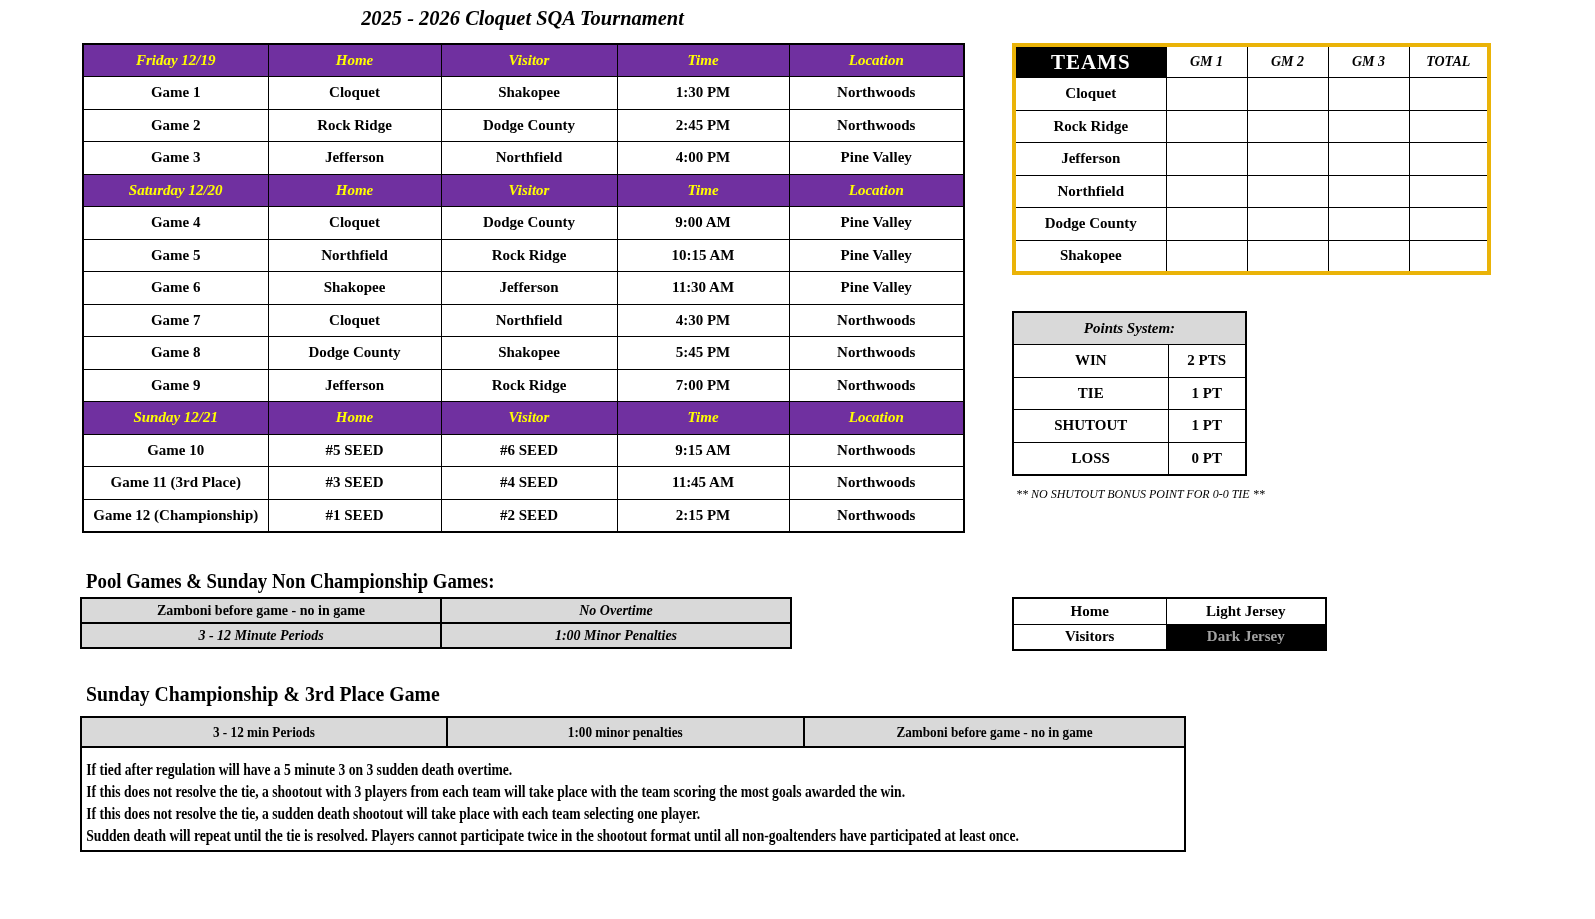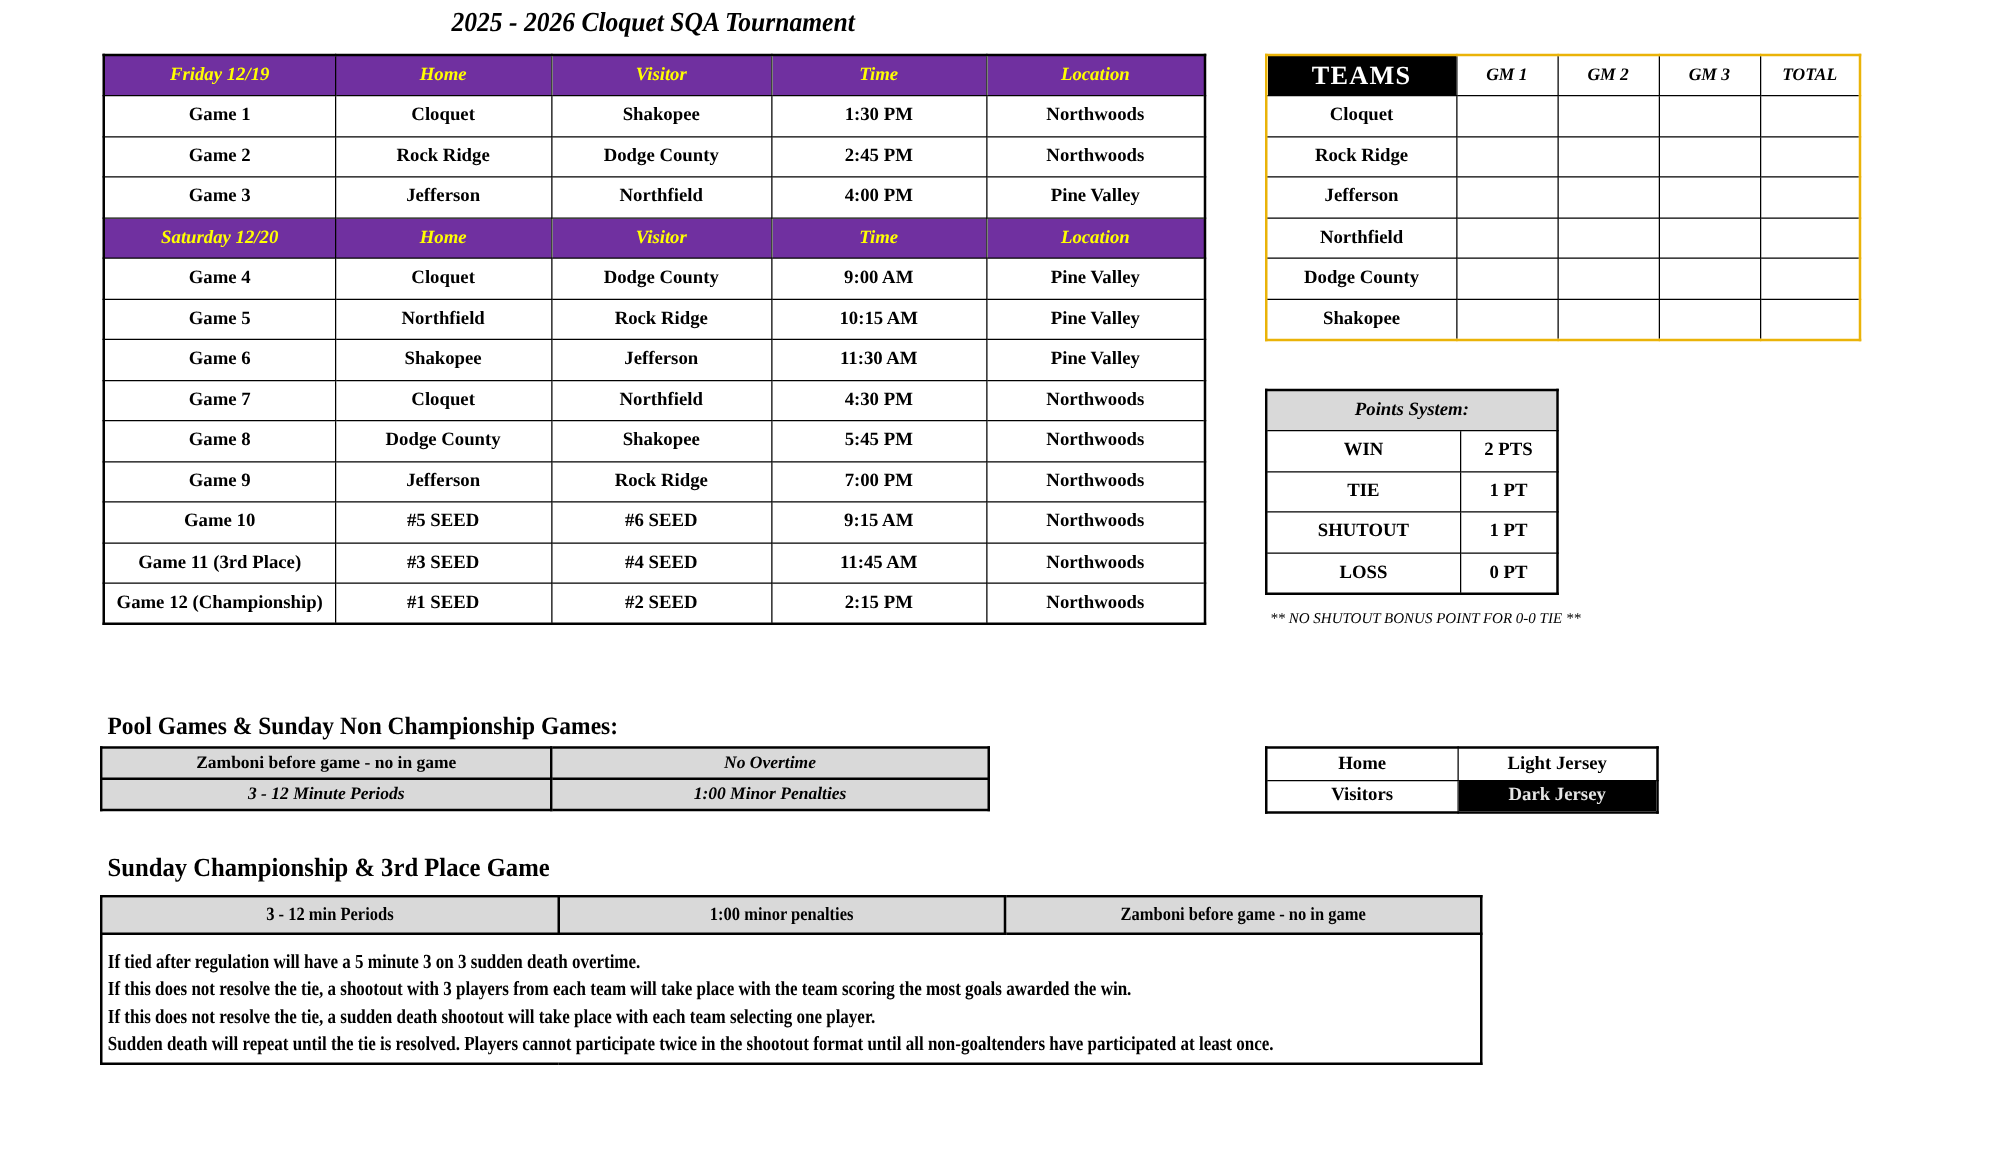--- a/index.html
+++ b/index.html
@@ -15,21 +15,21 @@
   .title { position: absolute; left: 82px; top: 5px; width: 881px; text-align: center;
            font-size: 22px; font-weight: bold; font-style: italic; }
   .title .cond { display: inline-block; transform: scaleX(0.93); }
 
   
   .sched { left: 82px; top: 43px; border: 2px solid #000; }
   .sched td { height: 32.5px; }
   .day-row td { background: var(--purple); color: var(--yellow); font-style: italic; }
 
   
-  .teams { left: 1012px; top: 43px; border: 2px solid #eab308; }
+  .teams { left: 1012px; top: 43px; border: 4px solid #eab308; }
   .teams td { height: 32.5px; }
   .teams-hdr { background: #000; color: #fff; font-size: 21px; letter-spacing: 1px; }
   .gm-hdr { font-style: italic; font-size: 14px; }
 
   
   .points { left: 1012px; top: 311px; border: 2px solid #000; }
   .points td { height: 32.5px; }
   .points .hdr { background: var(--gray); font-style: italic; }
 
   .note { position: absolute; left: 1016px; top: 487px; font-size: 12px;
@@ -42,21 +42,21 @@
   .champ-heading { left: 86px; top: 682px; font-size: 21px; }
 
   
   .pool { left: 80px; top: 597px; border: 2px solid #000; }
   .pool td { border-width: 2px; height: 25px; background: var(--gray); font-size: 14px; }
   .it { font-style: italic; }
 
   
   .jersey { left: 1012px; top: 597px; border: 2px solid #000; }
   .jersey td { height: 26px; }
-  .dark { background: #000; color: #e5e5e5; }
+  .dark { background: #000; color: #a3a3a3; }
 
   
   .champ { left: 80px; top: 716px; border: 2px solid #000; }
   .champ td.hdr { border: 2px solid #000; height: 30px; background: var(--gray); }
   .champ td.hdr .cond { display: inline-block; transform: scaleX(0.88); }
   .champ td.body { height: 104px; text-align: left; vertical-align: top; }
   .rules { font-weight: bold; font-size: 16px; line-height: 22px; padding: 11px 0 0 5px;
            white-space: nowrap; width: 117.6%; transform: scaleX(0.85); transform-origin: 0 0; }
   .rules p { margin: 0; }
 </style>
@@ -146,20 +146,27 @@
       <td>5:45 PM</td>
       <td>Northwoods</td>
     </tr>
     <tr>
       <td>Game 9</td>
       <td>Jefferson</td>
       <td>Rock Ridge</td>
       <td>7:00 PM</td>
       <td>Northwoods</td>
     </tr>
+    <tr class="day-row">
+      <td>Sunday 12/21</td>
+      <td>Home</td>
+      <td>Visitor</td>
+      <td>Time</td>
+      <td>Location</td>
+    </tr>
     <tr>
       <td>Game 10</td>
       <td>#5 SEED</td>
       <td>#6 SEED</td>
       <td>9:15 AM</td>
       <td>Northwoods</td>
     </tr>
     <tr>
       <td>Game 11 (3rd Place)</td>
       <td>#3 SEED</td>

